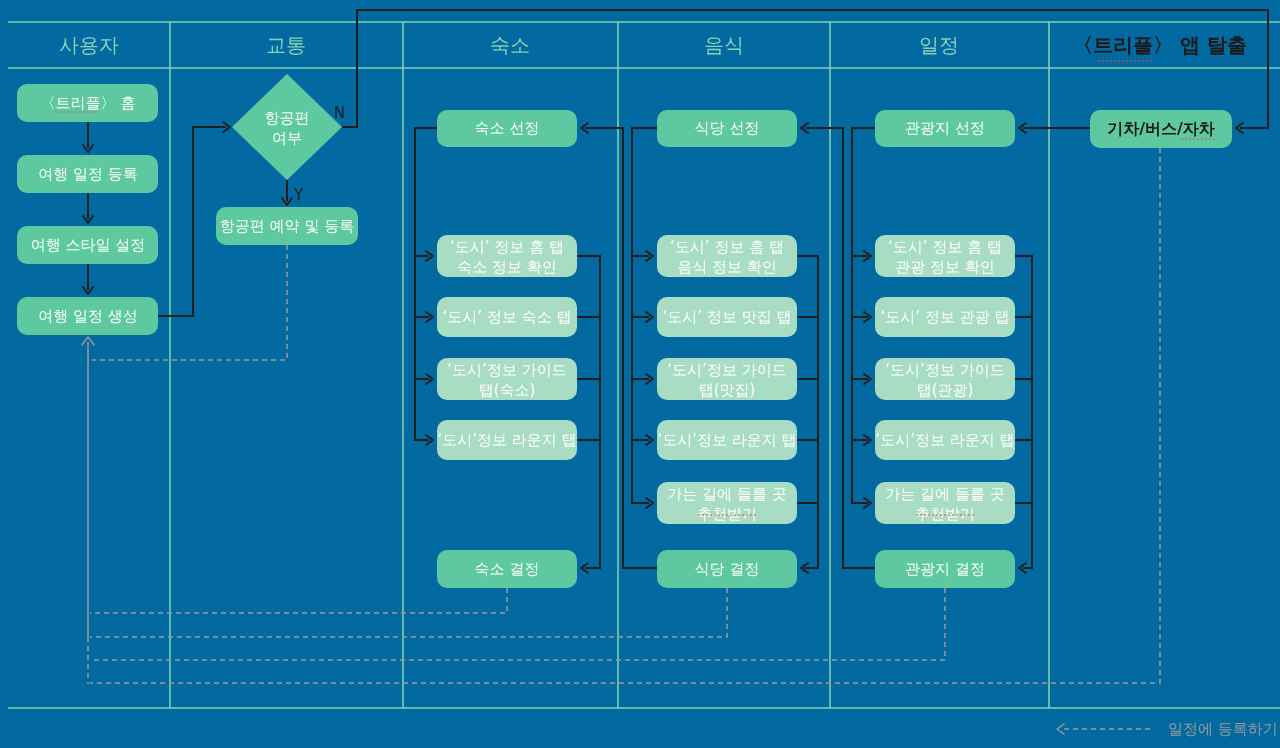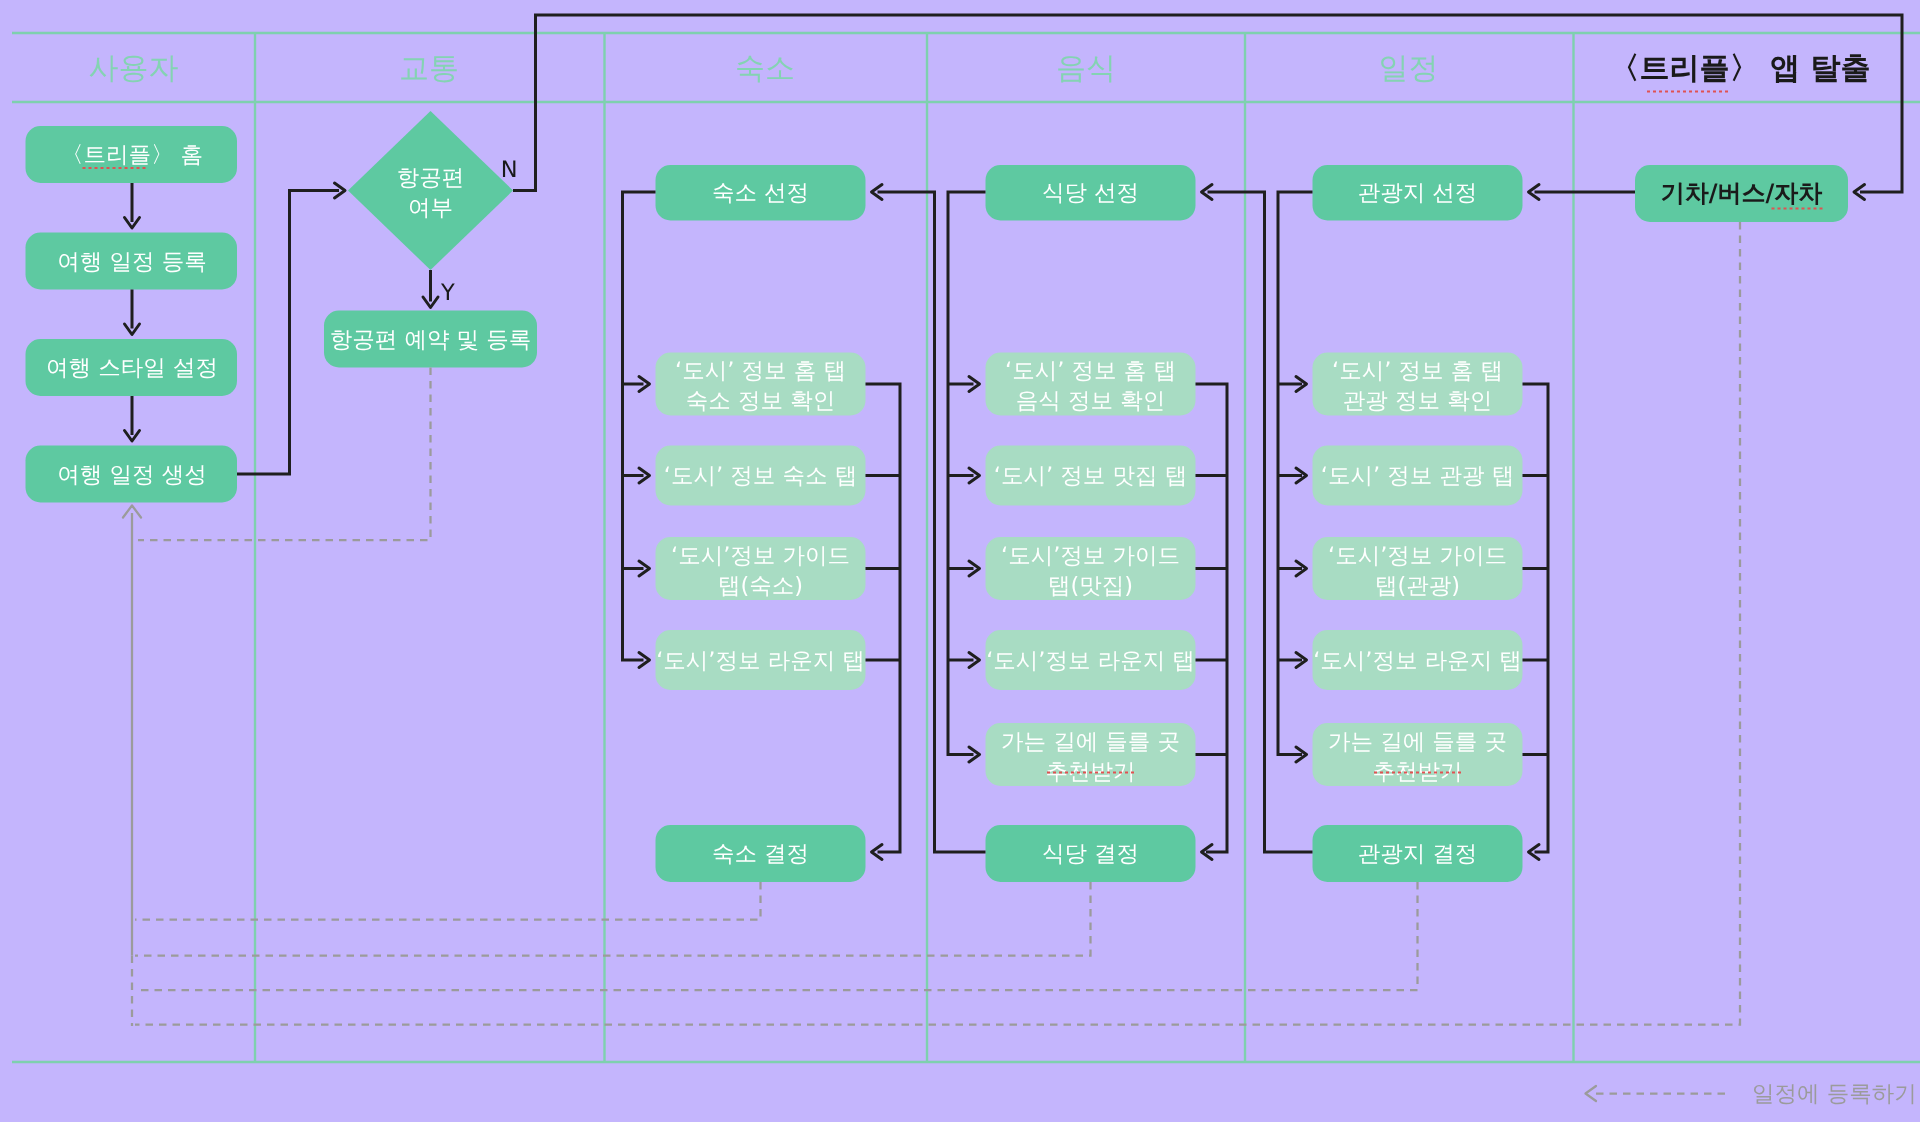--- a/index.html
+++ b/index.html
@@ -1,16 +1,16 @@
 <!DOCTYPE html>
 <html><head>
 <meta charset="utf-8">
 <style>
   html,body{margin:0;padding:0;background:#ffffff;}
-  .stage{position:relative;width:1280px;height:748px;background:#c4b5fd;
+  .stage{position:relative;width:1280px;height:748px;background:#0369a1;
          font-family:"DejaVu Sans","Liberation Sans",sans-serif;}
   svg{display:block;}
   
   .lane-line{stroke:#7ed0ae;stroke-width:1.6;fill:none;}
   
   .lane-header{fill:#84d3b3;font-size:20px;text-anchor:middle;}
   .lane-header.dark{fill:#1a1a1a;font-weight:bold;}
   
   .box-strong{fill:#5ec9a1;}
   .box-light{fill:#a8dcc3;}

